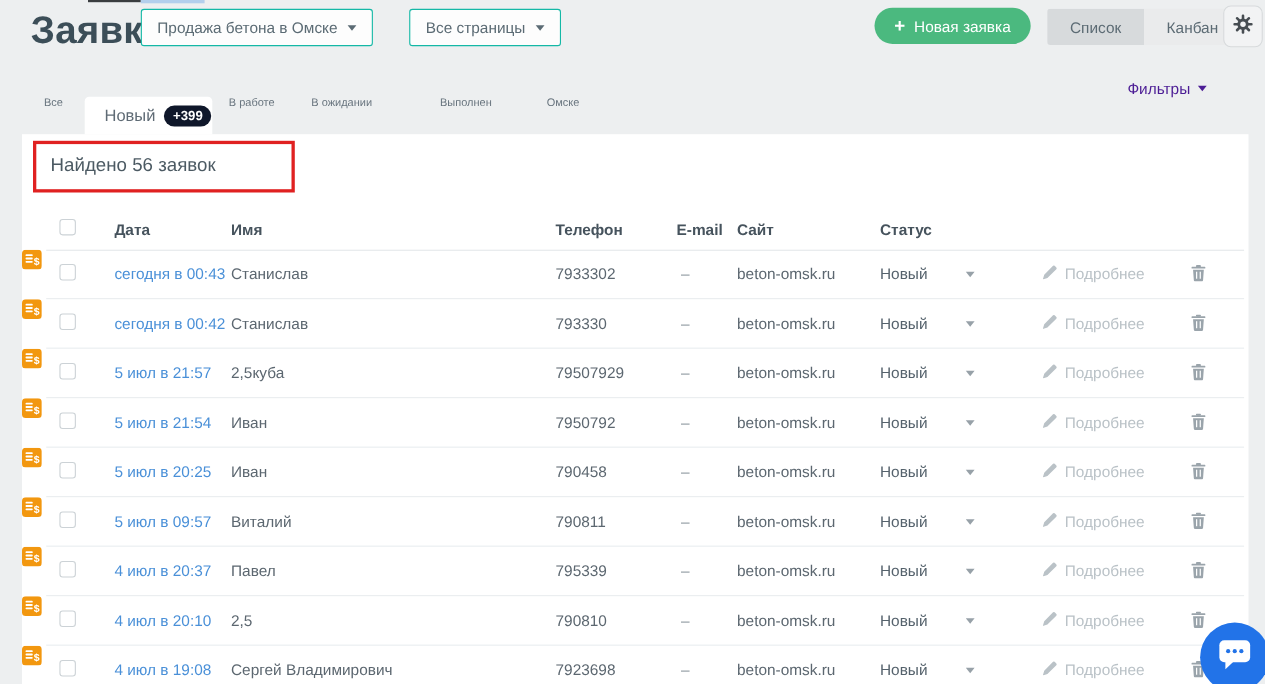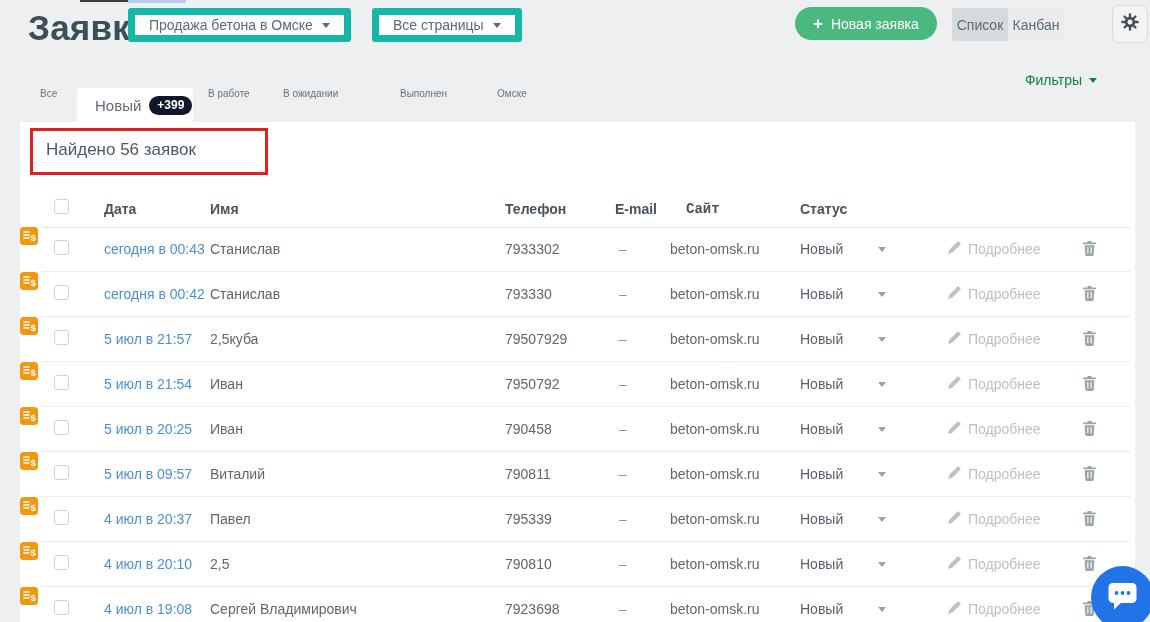--- a/index.html
+++ b/index.html
@@ -6,36 +6,36 @@
   html,body { width:1150px; height:622px; }
   body { font-family:"Liberation Sans", sans-serif; }
   .screen { position:relative; width:1150px; height:622px; background:#edeff0; overflow:hidden; }
 
   
   .strip-dark { position:absolute; left:80px; top:0; width:48px; height:2px; background:#3a3d40; }
   .strip-blue { position:absolute; left:128px; top:0; width:58px; height:3px; background:#b3cfec; }
 
   
   .app-title { position:absolute; left:28px; top:8px; font-size:35px; font-weight:bold; color:#3c4e58; letter-spacing:.2px; }
-  .dd-btn { position:absolute; top:8px; height:34px; background:#fdfdfd; border:7px solid #14b8a6; border-radius:3px;
+  .dd-btn { position:absolute; top:8px; height:34px; background:#fdfdfd; border:1px solid #14b8a6; border-radius:3px;
             display:flex; align-items:center; gap:9px; padding:0 14px; font-size:14px; color:#5b6b74; cursor:pointer; }
   .dd-project { left:128px; }
   .dd-pages { left:372px; }
   .caret { width:0; height:0; border-left:4px solid transparent; border-right:4px solid transparent; border-top:5px solid currentColor; display:inline-block; }
   .btn-new { position:absolute; left:795px; top:7px; height:33px; border-radius:17px; background:#4bb97f; border:none;
              color:#fff; font-size:14px; display:flex; align-items:center; gap:8px; padding:0 18px; cursor:pointer; font-family:inherit; }
   .btn-new .plus { font-size:17px; font-weight:bold; line-height:1; }
   .seg { position:absolute; left:952px; top:8px; height:33px; display:flex; border-radius:3px; overflow:hidden; }
-  .seg-item { width:56px; display:flex; align-items:center; justify-content:center; font-size:14px; color:#5c6b74; cursor:pointer; }
+  .seg-item { width:88px; display:flex; align-items:center; justify-content:center; font-size:14px; color:#5c6b74; cursor:pointer; }
   .seg-item.selected { background:#d7dadc; }
   .seg-item.unselected { background:#eaebec; }
   .gear-btn { position:absolute; left:1112px; top:5px; width:36px; height:38px; background:#f2f3f4; border:1px solid #d7dadc;
               border-radius:7px; display:flex; align-items:center; justify-content:center; cursor:pointer; }
 
-  .filters { position:absolute; right:53px; top:72px; font-size:14px; color:#15803d; display:flex; align-items:center; gap:7px; cursor:pointer; }
+  .filters { position:absolute; right:53px; top:72px; font-size:14px; color:#4c1d95; display:flex; align-items:center; gap:7px; cursor:pointer; }
 
   
   .tab { position:absolute; top:88px; font-size:10px; color:#68747e; cursor:pointer; }
   .tab-all { left:40px; }
   .tab-active-box { position:absolute; left:77px; top:88px; width:116px; height:34px; background:#ffffff; border-radius:4px 4px 0 0;
                     display:flex; align-items:center; padding-left:18px; gap:8px; cursor:pointer; }
   .tab-active-box .tab-label { font-size:15px; color:#5f6b75; }
   .badge { background:#0f172a; color:#fff; font-size:12px; font-weight:bold; border-radius:10px; padding:3px 8px 4px; line-height:1; }
   .tab-work { left:208px; } .tab-wait { left:283px; } .tab-done { left:400px; } .tab-decline { left:497px; }
 
@@ -46,21 +46,21 @@
   .summary-text { position:absolute; left:26px; top:18px; font-size:17px; color:#4c5a63; }
 
   
   .thead { position:absolute; left:0; top:75px; width:100%; height:30px; font-size:14px; font-weight:bold; color:#46535d;padding-left:41px; }
   .thead .sep { position:absolute; left:22px; right:4px; bottom:-1px; border-bottom:1px solid #e4e8ea; }
   .hcol { position:absolute; top:4px; }
   .checkbox { position:absolute; width:15px; height:15px; background:#fff; border:1px solid #ccd2d6; border-radius:3px; cursor:pointer; }
   .h-check { left:34px; top:2px; }
 
   .col-date { left:84px; } .col-name { left:190px; } .col-phone { left:485px; }
-  .col-email { left:595px; } .col-site { left:666px;font-family:Liberation Mono, monospace; } .col-status { left:780px;text-align:right; }
+  .col-email { left:595px; } .col-site { left:650px; } .col-status { left:780px;text-align:right; }
 
   
   .tbody { position:absolute; left:0; top:105px; width:100%; }
   .row { position:relative; height:45px; font-size:14px; color:#5c6770; }
   .row::after { content:""; position:absolute; left:22px; right:4px; bottom:0; border-bottom:1px solid #e9edef; }
   .cell { position:absolute; top:14px; white-space:nowrap; }
   .c-check { left:34px; top:13px; }
   .c-icon { left:62px; top:12px; width:18px; height:18px; }
   .c-date { left:84px; color:#4a90d8; cursor:pointer; }
   .c-name { left:190px; }

